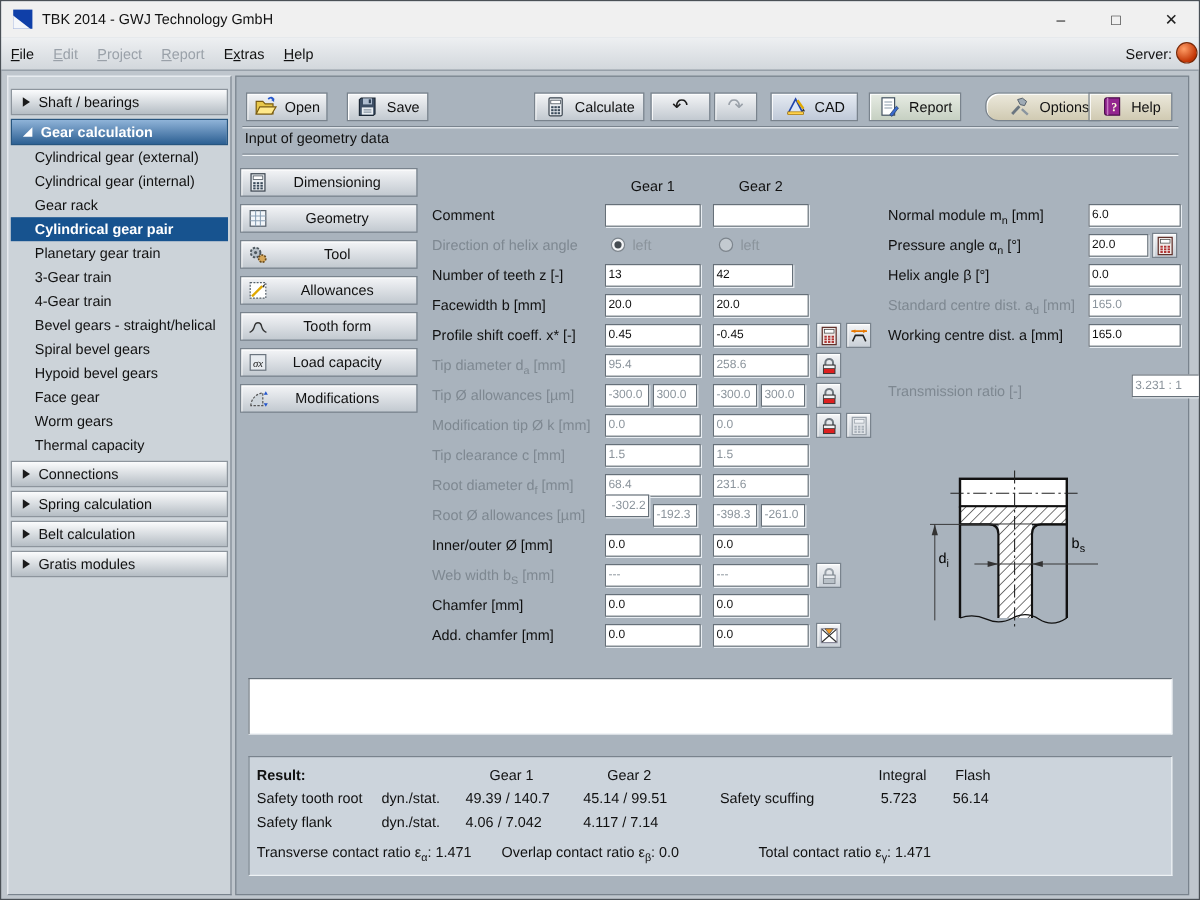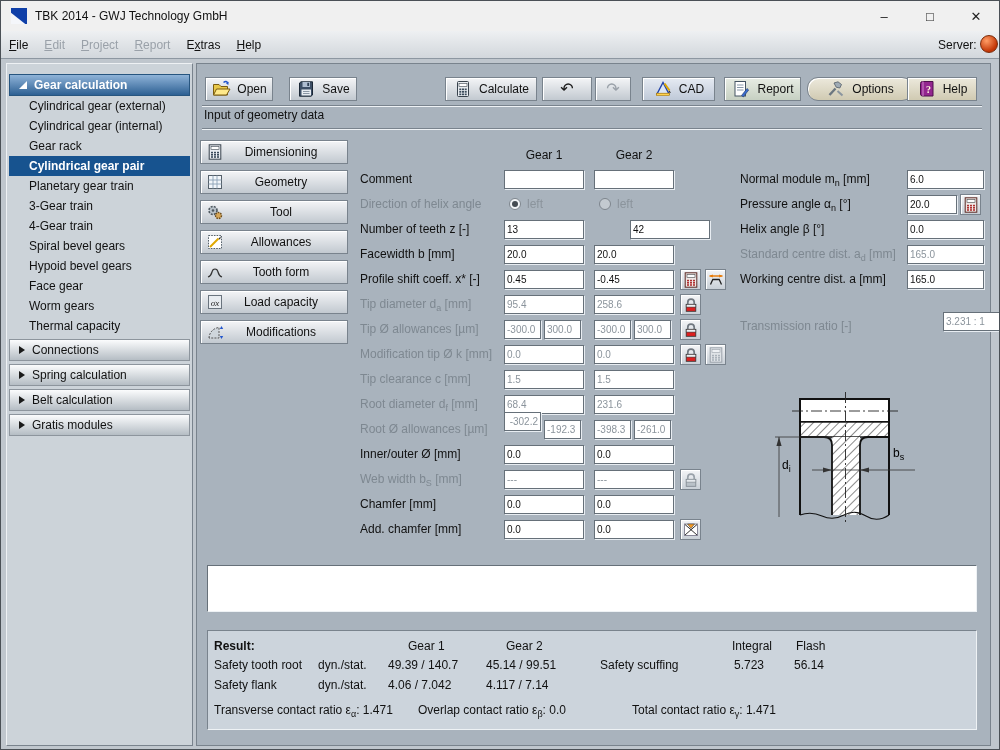--- a/index.html
+++ b/index.html
@@ -93,31 +93,36 @@
         <span class="menu-item disabled"><u>P</u>roject</span>
         <span class="menu-item disabled"><u>R</u>eport</span>
         <span class="menu-item">E<u>x</u>tras</span>
         <span class="menu-item"><u>H</u>elp</span>
       </span>
     <span class="server-label">Server:</span>
     <span class="led red server-led"></span>
   </div>
 
   <div class="sidebar" id="sidebar">
+      <div class="sb-header">
+        <span class="tri-c"></span>
+        <span>Shaft / bearings</span>
+      </div>
       <div class="sb-header blue">
         <span class="tri-e"></span>
         <span>Gear calculation</span>
       </div>
       <div class="sb-item">Cylindrical gear (external)</div>
       <div class="sb-item">Cylindrical gear (internal)</div>
       <div class="sb-item">Gear rack</div>
       <div class="sb-item selected">Cylindrical gear pair</div>
       <div class="sb-item">Planetary gear train</div>
       <div class="sb-item">3-Gear train</div>
       <div class="sb-item">4-Gear train</div>
+      <div class="sb-item">Bevel gears - straight/helical</div>
       <div class="sb-item">Spiral bevel gears</div>
       <div class="sb-item">Hypoid bevel gears</div>
       <div class="sb-item">Face gear</div>
       <div class="sb-item">Worm gears</div>
       <div class="sb-item">Thermal capacity</div>
       <div class="sb-header">
         <span class="tri-c"></span>
         <span>Connections</span>
       </div>
       <div class="sb-header">
@@ -206,21 +211,21 @@
             <svg width="20" height="20" viewBox="0 0 20 20">
               <rect x="4" y="2.5" width="10.5" height="14.5" fill="#fff" stroke="#455463"></rect>
               <line x1="6" y1="6" x2="12.5" y2="6" stroke="#8899aa"></line>
               <line x1="6" y1="8.5" x2="12.5" y2="8.5" stroke="#8899aa"></line>
               <line x1="6" y1="11" x2="12.5" y2="11" stroke="#8899aa"></line>
               <path d="M10.5 16.5 L16 9.5 L17.7 11 L12.3 18 Z" fill="#3a6bd0" stroke="#223c66" stroke-width="0.6"></path>
             </svg>
           </span>
           <span>Report</span>
         </div>
-        <div class="tbtn" style="left: 610px; width: 106px; background: linear-gradient(rgb(236, 233, 220), rgb(208, 202, 178)); border-radius: 11px;">
+        <div class="tbtn" style="left: 624px; width: 106px; background: linear-gradient(rgb(236, 233, 220), rgb(208, 202, 178)); border-radius: 11px;">
           <span class="ibox">
             <svg width="20" height="20" viewBox="0 0 20 20">
               <line x1="3.5" y1="16" x2="9.5" y2="9.5" stroke="#6b7680" stroke-width="2.4"></line>
               <path d="M8 4 L12 2.8 L15.5 5.5 L13.8 9 L10.2 8.2 Z" fill="#9fabb5" stroke="#525c66" stroke-width="0.8"></path>
               <line x1="11.5" y1="12" x2="16.5" y2="16.5" stroke="#8a959f" stroke-width="2"></line>
             </svg>
           </span>
           <span>Options</span>
         </div>
         <div class="tbtn" style="left: 710px; width: 70px; background: linear-gradient(rgb(236, 233, 220), rgb(208, 202, 178));">
@@ -324,21 +329,21 @@
         <div class="flabel" style="left: 163px; top: 108px;">Comment</div>
         <input class="fld" readonly="" style="left: 307px; top: 106px; width: 80px;">
         <input class="fld" readonly="" style="left: 397px; top: 106px; width: 80px;">
         <div class="flabel dis" style="left: 163px; top: 133px;">Direction of helix angle</div>
         <span class="radio checked" style="left: 312px; top: 134px;"></span>
         <span class="rlabel" style="left: 330px; top: 133px;">left</span>
         <span class="radio dis" style="left: 402px; top: 134px;"></span>
         <span class="rlabel" style="left: 420px; top: 133px;">left</span>
         <div class="flabel" style="left: 163px; top: 158px;">Number of teeth z [-]</div>
         <input class="fld" readonly="" value="13" style="left: 307px; top: 156px; width: 80px;">
-        <input class="fld" readonly="" value="42" style="left: 397px; top: 156px; width: 80px; margin-left: 36px;">
+        <input class="fld" readonly="" value="42" style="left: 397px; top: 156px; width: 67px;">
         <div class="flabel" style="left: 163px; top: 183px;">Facewidth b [mm]</div>
         <input class="fld" readonly="" value="20.0" style="left: 307px; top: 181px; width: 80px;">
         <input class="fld" readonly="" value="20.0" style="left: 397px; top: 181px; width: 80px;">
         <div class="flabel" style="left: 163px; top: 208px;">Profile shift coeff. x* [-]</div>
         <input class="fld" readonly="" value="0.45" style="left: 307px; top: 206px; width: 80px;">
         <input class="fld" readonly="" value="-0.45" style="left: 397px; top: 206px; width: 80px;">
         <span class="iconbtn" style="left: 483px; top: 205px;">
           <svg width="18" height="18" viewBox="0 0 18 18">
             <rect x="3.2" y="1.8" width="11.6" height="14.4" fill="#efe8e6" stroke="#5c2a24"></rect>
             <rect x="5" y="3.6" width="8" height="3" fill="#fbfcfd" stroke="#444" stroke-width="0.6"></rect>

